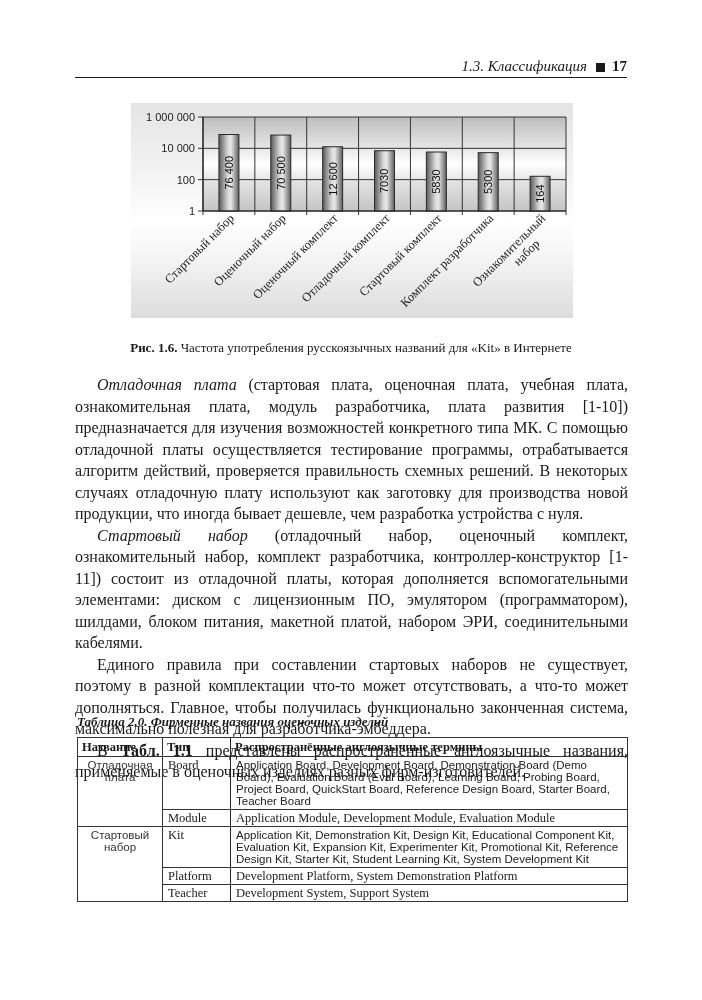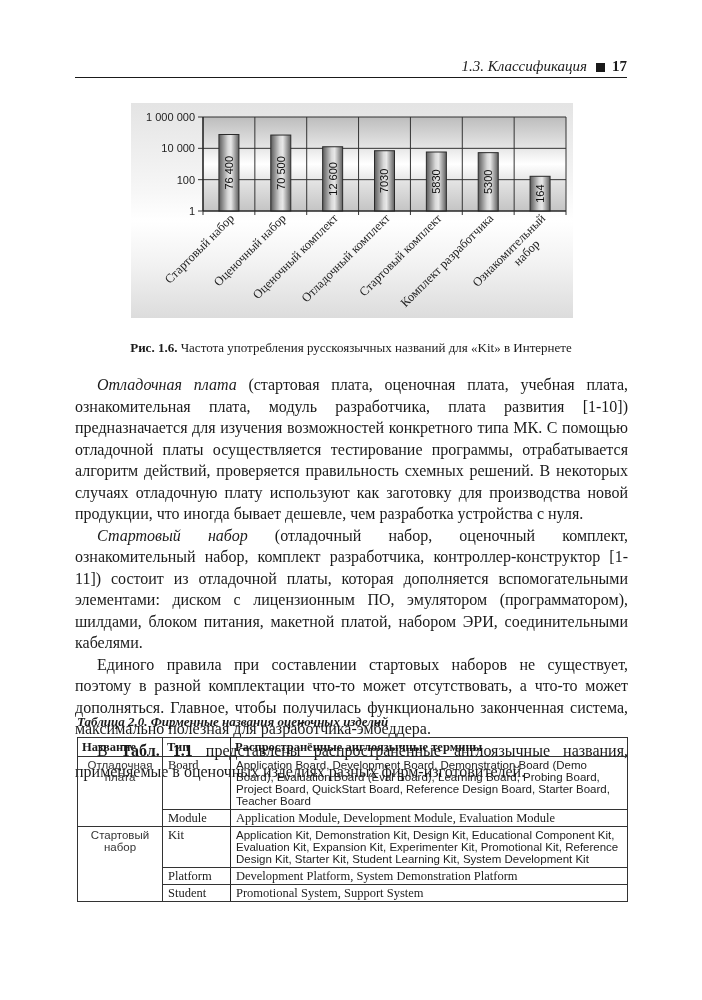--- a/index.html
+++ b/index.html
@@ -139,17 +139,17 @@
     <tr>
       <td class="c1" rowspan="3">Стартовый набор</td>
       <td class="c2">Kit</td>
       <td class="c3">Application Kit, Demonstration Kit, Design Kit, Educational Component Kit, Evaluation Kit, Expansion Kit, Experimenter Kit, Promotional Kit, Reference Design Kit, Starter Kit, Student Learning Kit, System Development Kit</td>
     </tr>
     <tr>
       <td class="c2">Platform</td>
       <td class="c3 serif">Development Platform, System Demonstration Platform</td>
     </tr>
     <tr>
-      <td class="c2">Student</td>
-      <td class="c3 serif">Promotional System, Support System</td>
+      <td class="c2">Teacher</td>
+      <td class="c3 serif">Development System, Support System</td>
     </tr>
   </tbody>
 </table>
 
 </body></html>

